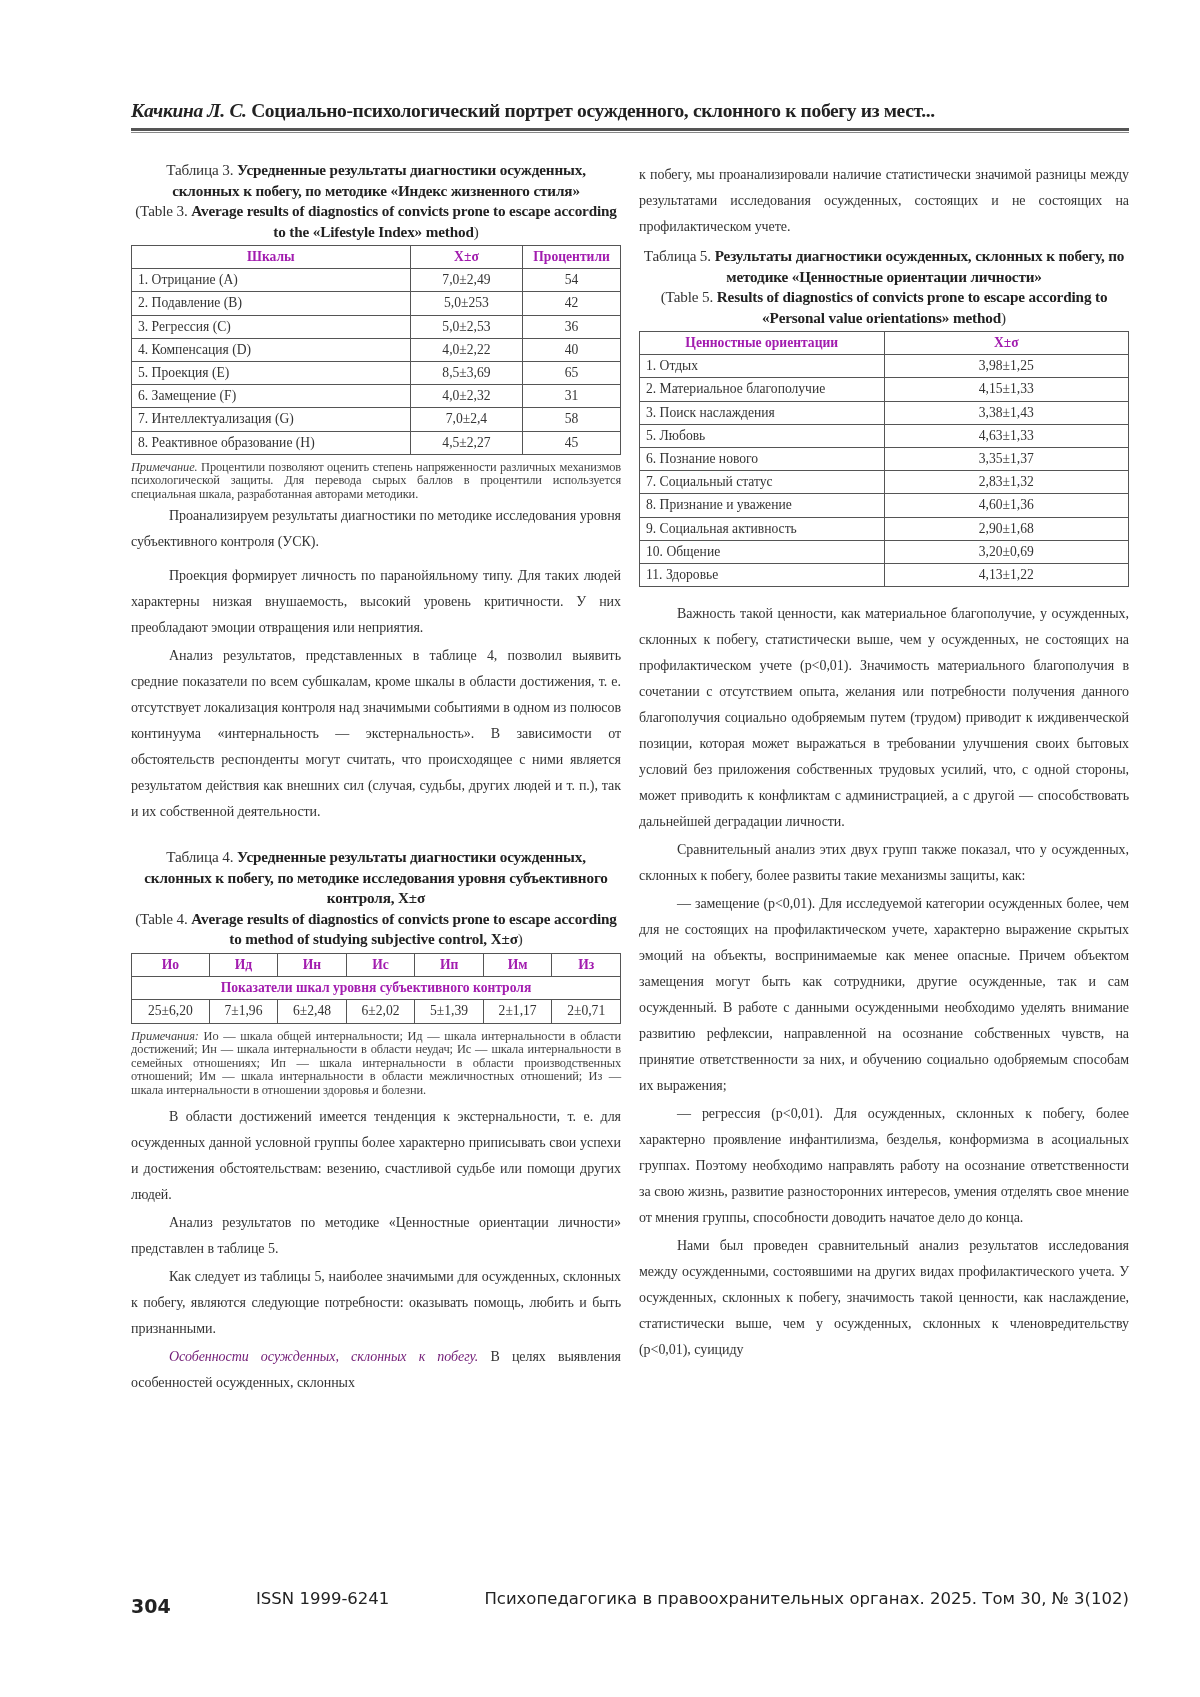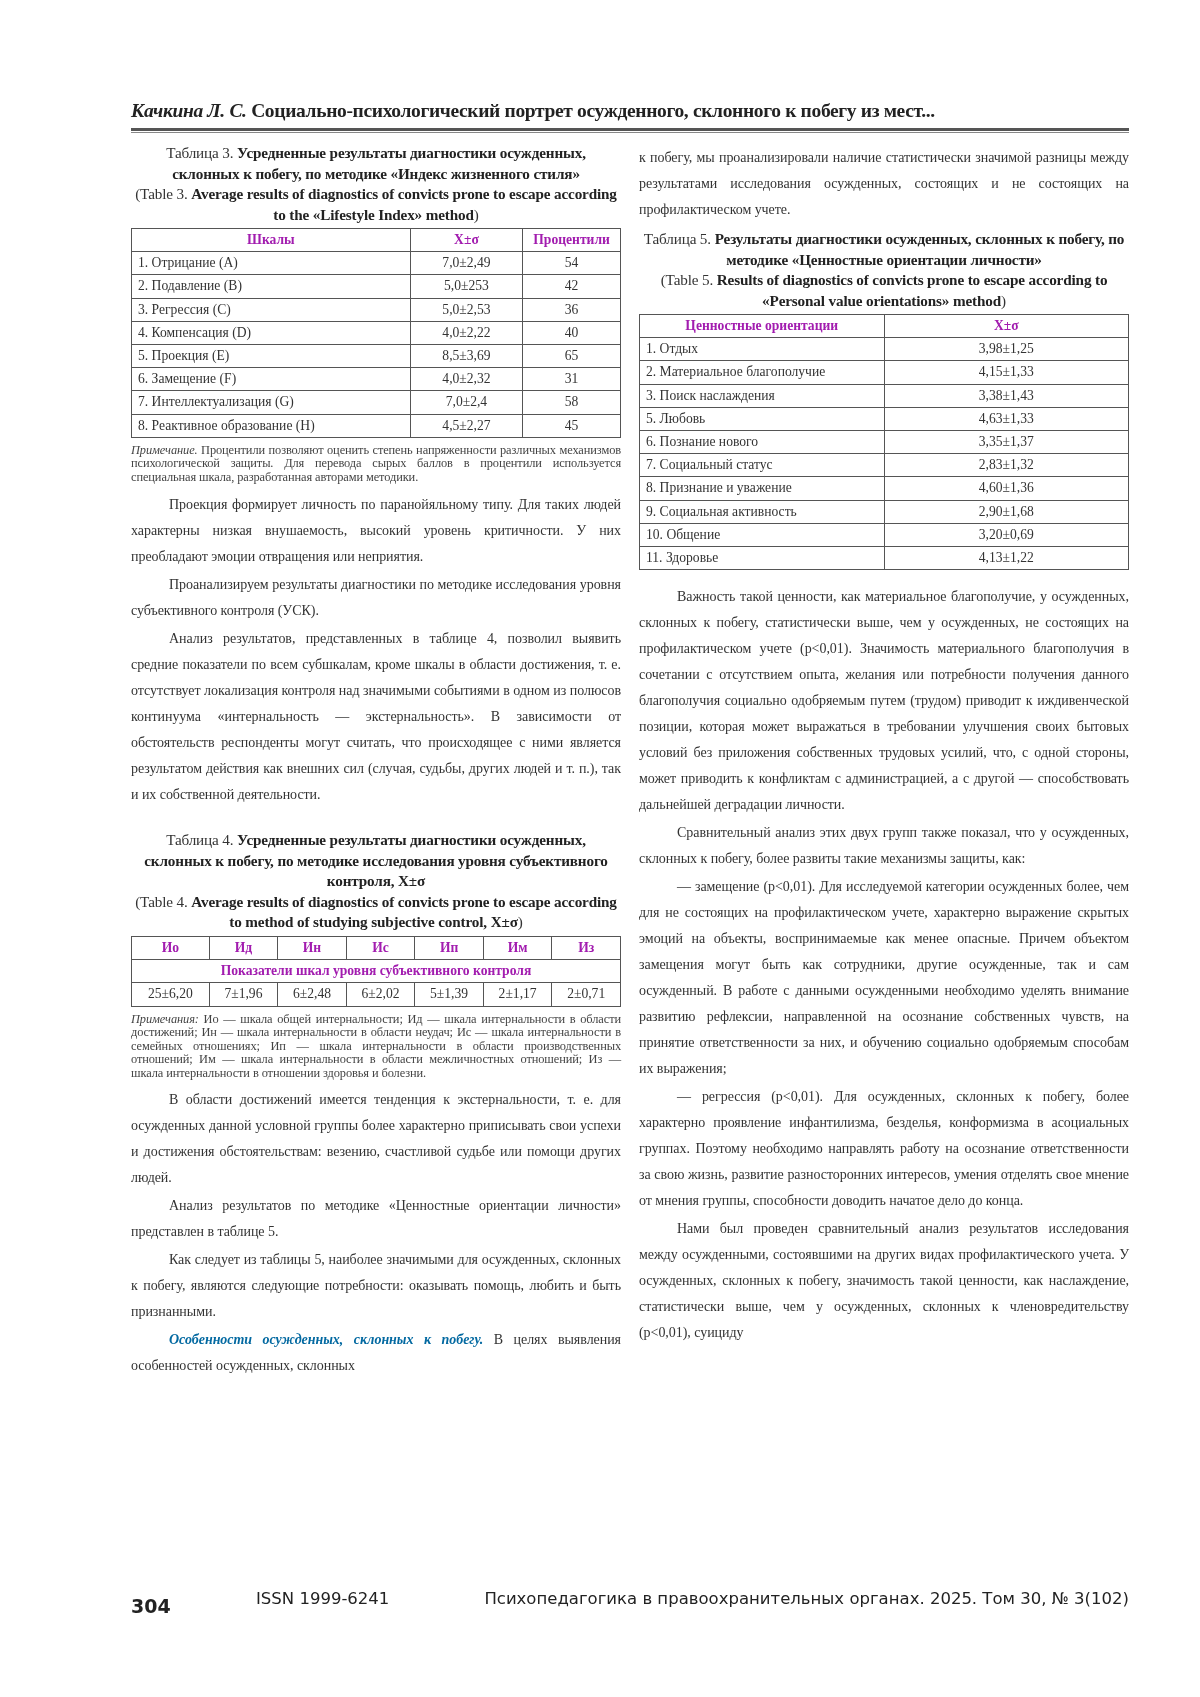--- a/index.html
+++ b/index.html
@@ -14,21 +14,21 @@
     position: absolute; left: 131px; top: 100px; width: 998px;
     font-size: 19.5px; font-weight: bold; color: #222;
     white-space: nowrap; letter-spacing: -0.35px;
   }
   .running-head .author { font-style: italic; }
   .head-rule {
     position: absolute; left: 131px; top: 128px; width: 998px;
     height: 5px; border-top: 3px solid #555; border-bottom: 1px solid #888;
   }
   .col {
-    position: absolute; top: 143px; width: 490px;
+    position: absolute; top: 160px; width: 490px;
   }
   .col.left { left: 131px; }
   .col.right { left: 639px; }
 
   .caption {
     text-align: center; font-size: 15.2px; line-height: 20.5px; color: #333;
     letter-spacing: -0.15px;
   }
   .caption b { color: #222; }
 
@@ -48,21 +48,21 @@
     text-align: justify; letter-spacing: -0.1px;
   }
   .note i { }
 
   .para {
     font-size: 14px; line-height: 26px; color: #333;
     text-align: justify; text-indent: 38px; margin-top: 2px;
     letter-spacing: -0.05px; hyphens: manual;
   }
   .para.noindent { text-indent: 0; }
-  .para .bi { font-weight: bold; font-style: italic; color: #0369a1; }
+  .para .bi { font-weight: normal; font-style: italic; color: #701a75; }
 
   .footer {
     position: absolute; top: 1589px; left: 131px; width: 998px;
     font-family: "DejaVu Sans", "Liberation Sans", sans-serif;
     font-size: 16.5px; color: #222; white-space: nowrap;
   }
   .footer .page { font-weight: bold; font-size: 19px; position: absolute; left: 0; top: -2px; margin-top: 8px; }
   .footer .issn { position: absolute; left: 125px; top: 0; }
   .footer .journal { position: absolute; right: 0; top: 0; }
 </style>
@@ -131,22 +131,22 @@
           <td class="c">4,5±2,27</td>
           <td class="c">45</td>
         </tr>
   </tbody>
     </table>
 
   <p class="note">
     <i>Примечание.</i><span> Процентили позволяют оценить степень напряженности различных механизмов психологической защиты. Для перевода сырых баллов в процентили используется специальная шкала, разработанная авторами методики.</span>
   </p>
 
+  <p class="para">Проанализируем результаты диагностики по методике исследования уровня субъективного контроля (УСК).</p>
   <p class="para" style="margin-top:8px">Проекция формирует личность по паранойяльному типу. Для таких людей характерны низкая внушаемость, высокий уровень критичности. У них преобладают эмоции отвращения или неприятия.</p>
-  <p class="para">Проанализируем результаты диагностики по методике исследования уровня субъективного контроля (УСК).</p>
   <p class="para">Анализ результатов, представленных в таблице 4, позволил выявить средние показатели по всем субшкалам, кроме шкалы в области достижения, т. е. отсутствует локализация контроля над значимыми событиями в одном из полюсов континуума «интернальность — экстернальность». В зависимости от обстоятельств респонденты могут считать, что происходящее с ними является результатом действия как внешних сил (случая, судьбы, других людей и т. п.), так и их собственной деятельности.</p>
 
   <div class="caption" style="margin-top:22px">
     <span>Таблица 4.</span>
     <b>Усредненные результаты диагностики осужденных, склонных к побегу, по методике исследования уровня субъективного контроля, X±σ</b><br>
     <span>(Table 4.</span>
     <b>Average results of diagnostics of convicts prone to escape according to method of studying subjective control, X±σ</b><span>)</span>
   </div>
 
   <table class="data">

